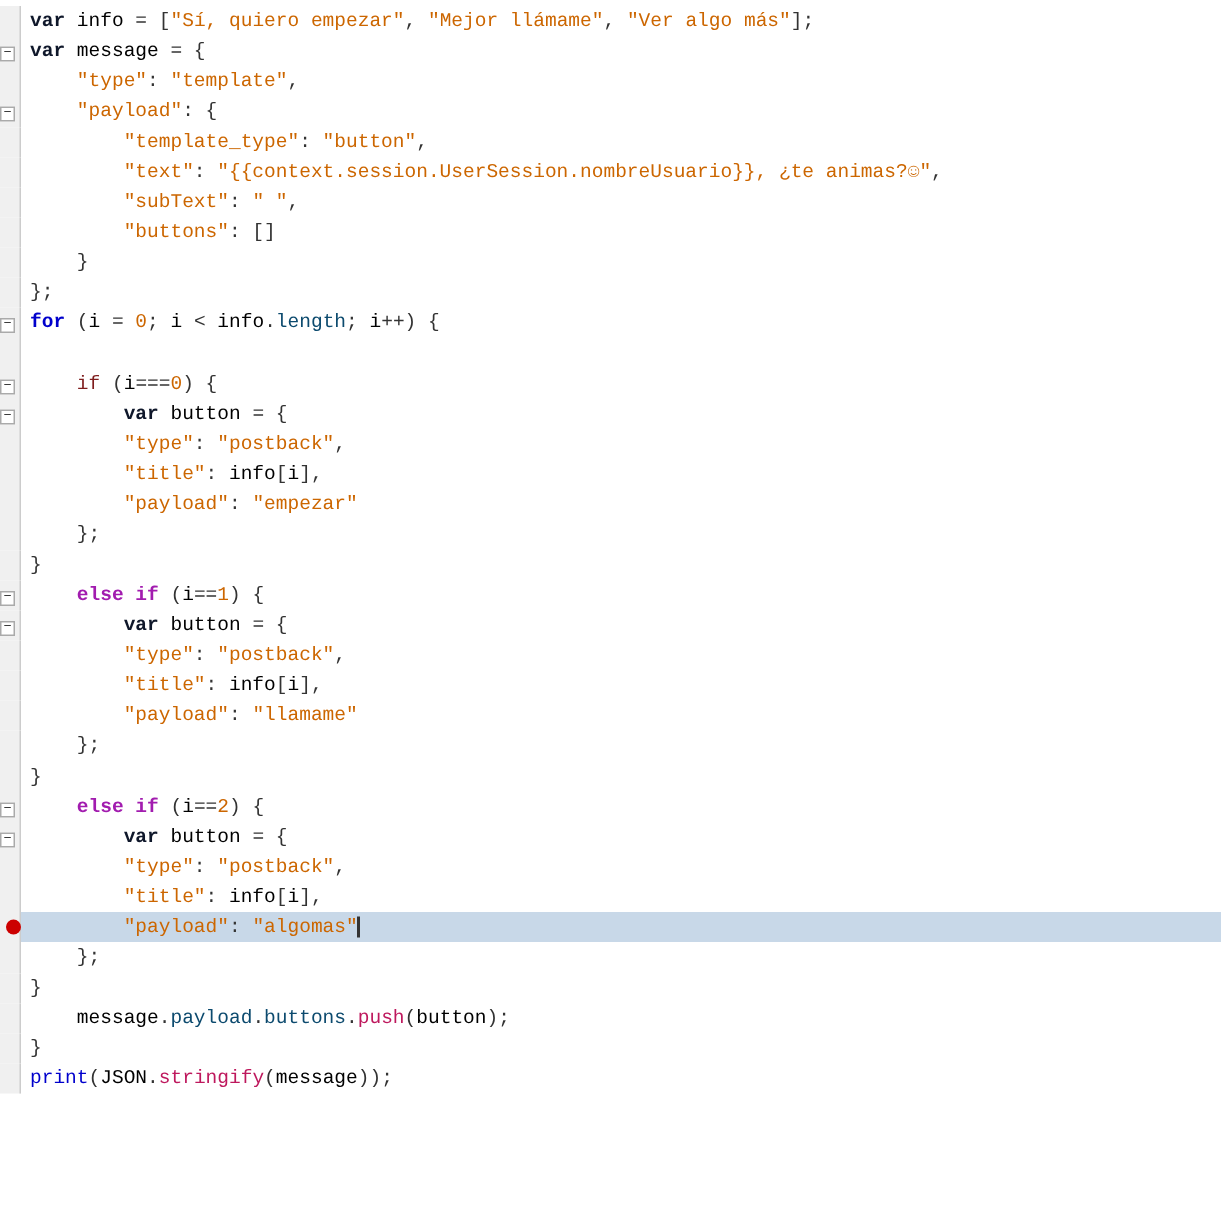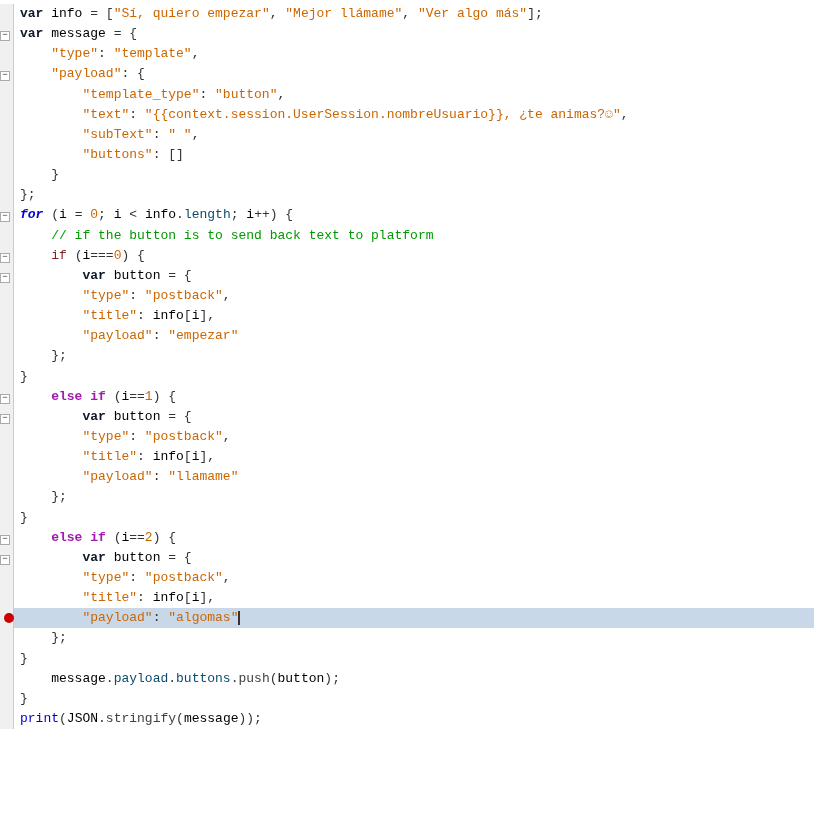--- a/index.html
+++ b/index.html
@@ -58,30 +58,30 @@
     }
 
     .line-content {
       padding-left: 6px;
       white-space: pre;
       flex: 1;
     }
 
     
     .kw-var { color: #0f172a; font-weight: bold; }
-    .kw-for { color: #0000cc; font-weight: bold; font-style: italic; }
+    .kw-for { color: #0000cc; font-weight: bold; }
     .kw-if { color: #7f1d1d; font-weight: normal; }
     .kw-else { color: #a21caf; font-weight: bold; }
     .kw-print { color: #0000cc; font-weight: normal; }
     .str { color: #cc6600; }
     .comment { color: #009900; font-style: normal; }
     .number { color: #cc6600; }
     .ident { color: #000000; font-weight: normal; }
     .plain { color: #333333; }
-    .func { color: #404040; text-align: right; }
+    .func { color: #be185d; text-align: right; }
     .prop { color: #0c4a6e; text-align: center; }
 
     .gutter-area {
       width: 14px;
       min-width: 14px;
       background: #f0f0f0;
       border-right: 1px solid #ccc;
     }
   </style>
 </head>
@@ -139,21 +139,21 @@
     <div class="line-content"><span class="plain">};</span></div>
   </div>
 
   <div class="code-line">
     <div class="gutter-area"><span class="fold-marker">−</span></div>
     <div class="line-content"><span class="kw-for">for</span><span class="plain"> (</span><span class="ident">i</span><span class="plain"> = </span><span class="number">0</span><span class="plain">; </span><span class="ident">i</span><span class="plain"> &lt; </span><span class="ident">info</span><span class="plain">.</span><span class="prop">length</span><span class="plain">; </span><span class="ident">i</span><span class="plain">++) {</span></div>
   </div>
 
   <div class="code-line">
     <div class="gutter-area"></div>
-    <div class="line-content"><span class="plain">    </span><span class="comment">// if the button is to send back text to platform</span></div>
+    <div class="line-content"><span class="plain">    </span></div>
   </div>
 
   <div class="code-line">
     <div class="gutter-area"><span class="fold-marker">−</span></div>
     <div class="line-content"><span class="plain">    </span><span class="kw-if">if</span><span class="plain"> (</span><span class="ident">i</span><span class="plain">===</span><span class="number">0</span><span class="plain">) {</span></div>
   </div>
 
   <div class="code-line">
     <div class="gutter-area"><span class="fold-marker">−</span></div>
     <div class="line-content"><span class="plain">        </span><span class="kw-var">var</span><span class="plain"> </span><span class="ident">button</span><span class="plain"> = {</span></div>

